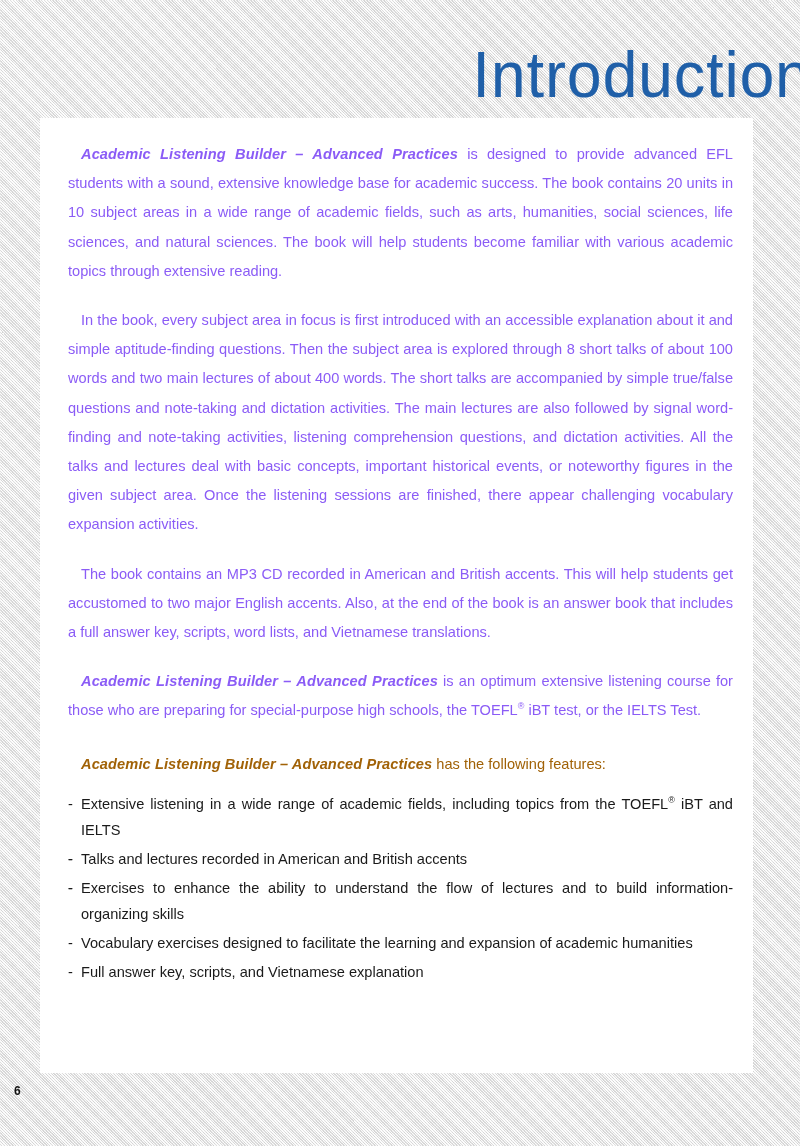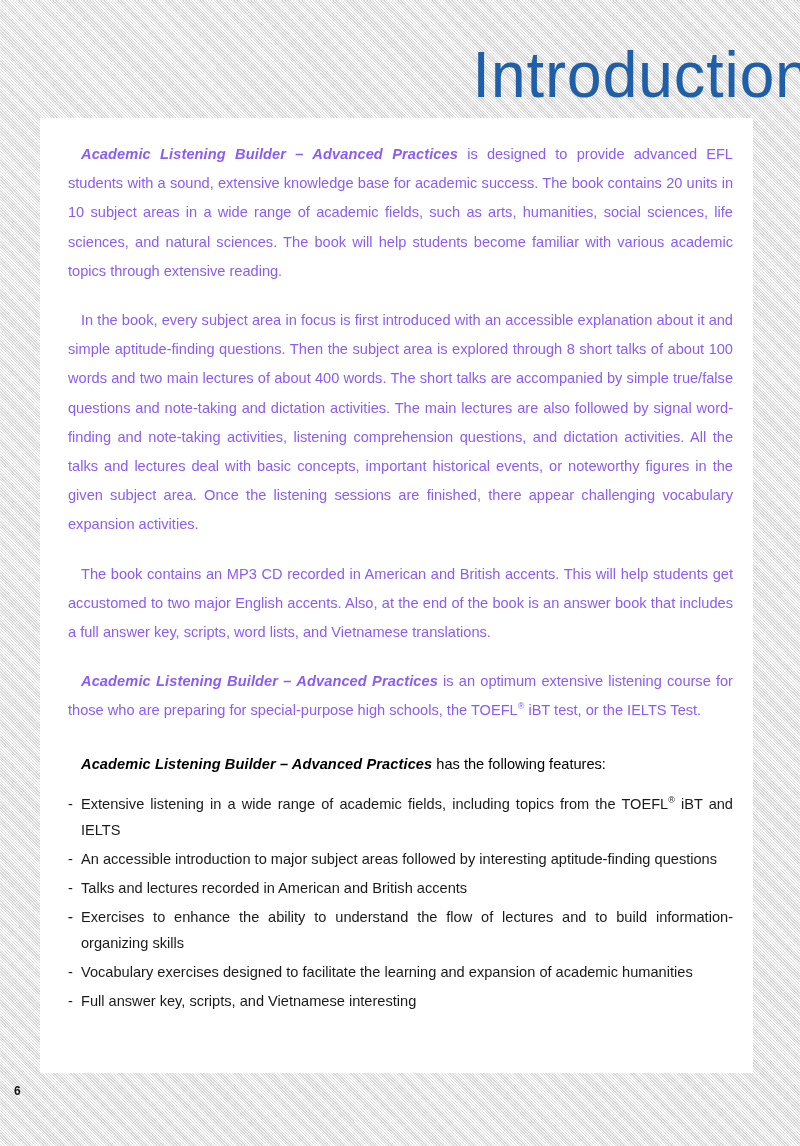--- a/index.html
+++ b/index.html
@@ -97,21 +97,21 @@
     font-size: 9px;
     vertical-align: super;
     line-height: 0;
   }
 
   
   #features-heading {
     margin: 24px 0 12px 0;
     font-size: 14.6px;
     line-height: 29.2px;
-    color: #000000;
+    color: #a16207;
     text-indent: 13px;
   }
 
   
   ul#feature-list {
     list-style: none;
     margin: 0;
     padding: 0;
   }
   ul#feature-list li {
@@ -158,24 +158,24 @@
     <p class="body-para">In the book, every subject area in focus is first introduced with an accessible explanation about it and simple aptitude-finding questions. Then the subject area is explored through 8 short talks of about 100 words and two main lectures of about 400 words. The short talks are accompanied by simple true/false questions and note-taking and dictation activities. The main lectures are also followed by signal word-finding and note-taking activities, listening comprehension questions, and dictation activities. All the talks and lectures deal with basic concepts, important historical events, or noteworthy figures in the given subject area. Once the listening sessions are finished, there appear challenging vocabulary expansion activities.</p>
 
     <p class="body-para">The book contains an MP3 CD recorded in American and British accents. This will help students get accustomed to two major English accents. Also, at the end of the book is an answer book that includes a full answer key, scripts, word lists, and Vietnamese translations.</p>
 
     <p class="body-para"><span class="booktitle">Academic Listening Builder – Advanced Practices</span><span> is an optimum extensive listening course for those who are preparing for special-purpose high schools, the TOEFL</span><sup class="reg">®</sup><span> iBT test, or the IELTS Test.</span></p>
 
     <div id="features-heading"><span class="booktitle">Academic Listening Builder – Advanced Practices</span><span> has the following features:</span></div>
 
     <ul id="feature-list">
       <li><span class="bullet-dash">-</span><span>Extensive listening in a wide range of academic fields, including topics from the TOEFL</span><sup class="reg">®</sup><span> iBT and IELTS</span></li>
-      <li><span class="bullet-dash">-</span><span>An accessible introduction to major subject areas followed by interesting aptitude-finding questions</span></li>
+      <li><span class="bullet-dash">-</span></li>
       <li><span class="bullet-dash">-</span><span>Talks and lectures recorded in American and British accents</span></li>
       <li><span class="bullet-dash">-</span></li>
       <li><span class="bullet-dash">-</span><span>Exercises to enhance the ability to understand the flow of lectures and to build information-organizing skills</span></li>
       <li><span class="bullet-dash">-</span><span>Vocabulary exercises designed to facilitate the learning and expansion of academic humanities</span></li>
-      <li><span class="bullet-dash">-</span><span>Full answer key, scripts, and Vietnamese interesting</span></li>
+      <li><span class="bullet-dash">-</span><span>Full answer key, scripts, and Vietnamese explanation</span></li>
     </ul>
 
   </div>
 </div>
 
 <div id="page-number">6</div>
 
 </body></html>

